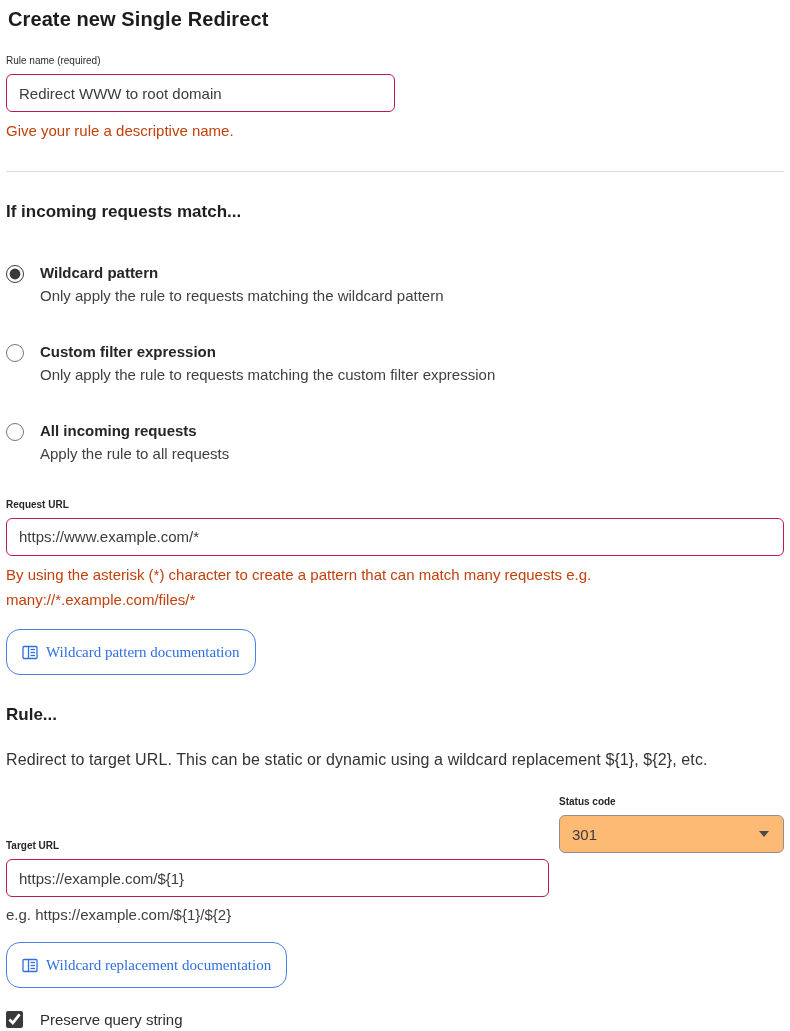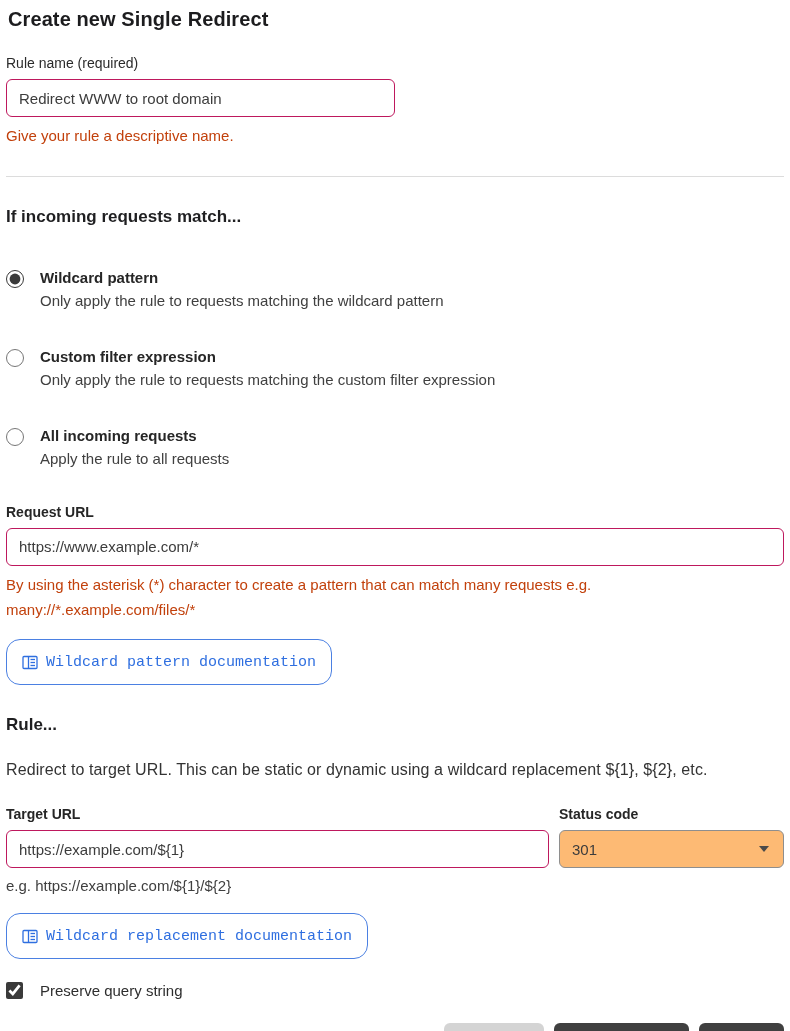--- a/index.html
+++ b/index.html
@@ -14,21 +14,21 @@
 
   .page-title {
     font-size: 20px;
     font-weight: 700;
     color: #1c1c1e;
     margin: 2px 0 0 2px;
     letter-spacing: 0.1px;
   }
 
   .field-label {
-    font-size: 14px;
+    font-size: 10px;
     color: #2b2b2b;
     margin-bottom: 8px;
   }
   .field-label.bold { font-weight: 700; color: #262626; }
 
   .rule-name-block { margin-top: 24px; }
 
   input.text-input {
     height: 38px;
     border: 1px solid #be185d;
@@ -98,39 +98,39 @@
     align-items: center;
     gap: 8px;
     height: 46px;
     padding: 16px 15px;
     margin-top: 17px;
     border: 1px solid #4b80e2;
     border-radius: 14px;
     background: #ffffff;
     color: #2f6fe0;
     font-size: 15px;
-    font-family: Liberation Mono, monospace;
+    font-family: Liberation Serif, serif;
     cursor: pointer;
     white-space: nowrap;
   }
   .doc-button svg { display: block; }
 
   .then-desc {
     font-size: 16px;
     color: #333333;
     margin-top: 26px;
     letter-spacing: 0.1px;
   }
 
   .target-row {
     display: flex;
     gap: 10px;
     margin-top: 27px;
   }
-  .target-col { flex: 1 1 auto; }
+  .target-col { flex: 1 1 auto; margin-top: 44px; }
   .status-col { flex: 0 0 225px; }
 
   .select-box {
     height: 38px;
     border: 1px solid #8e8e8e;
     border-radius: 6px;
     padding: 0 12px;
     background: #fdba74;
     display: flex;
     align-items: center;

